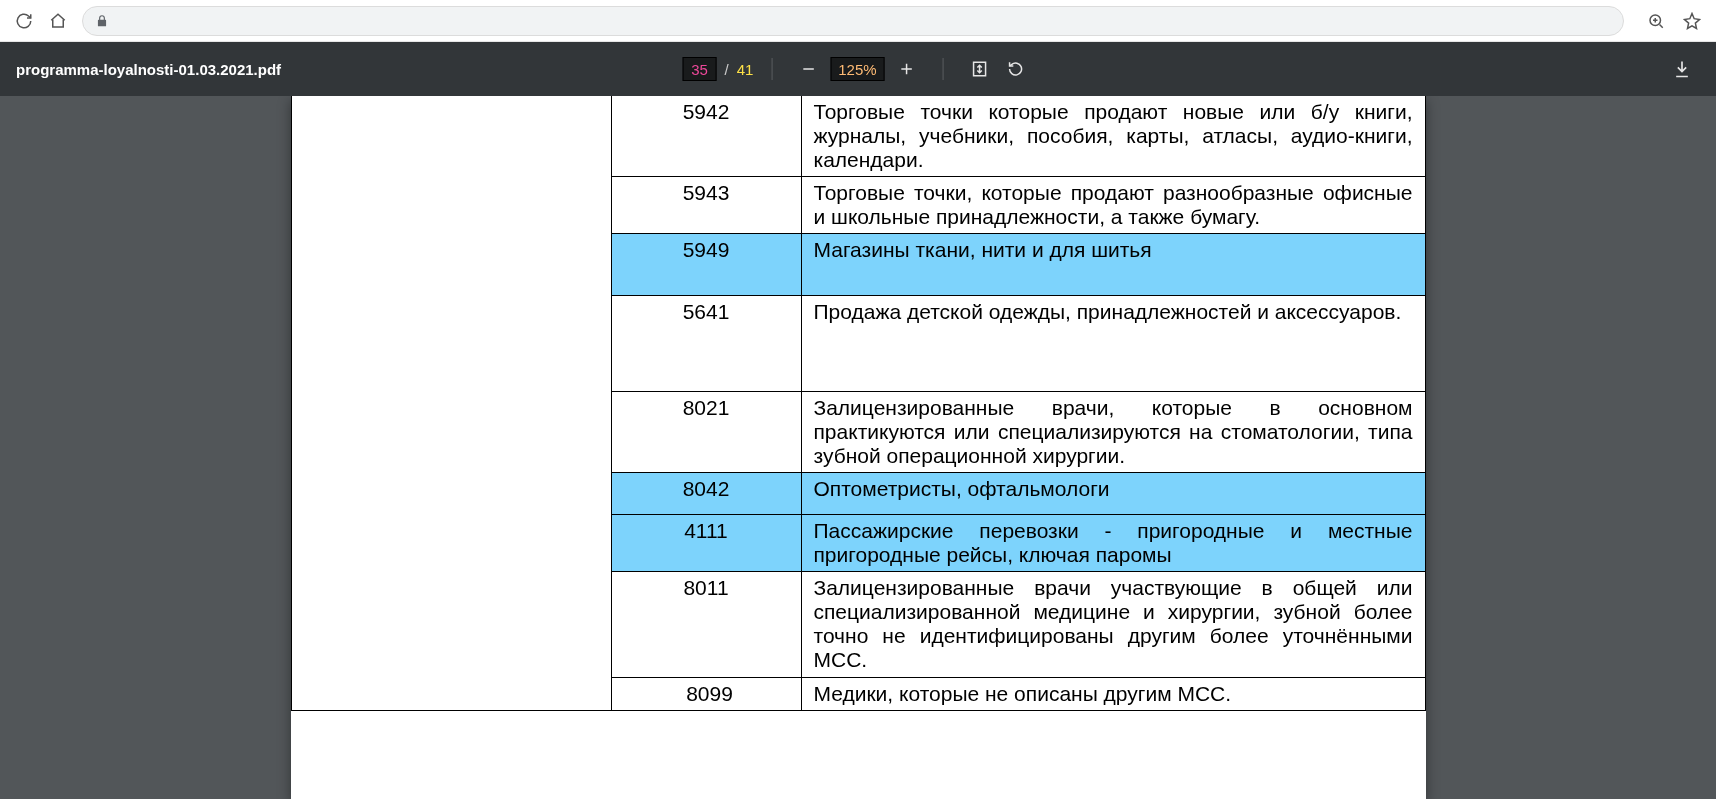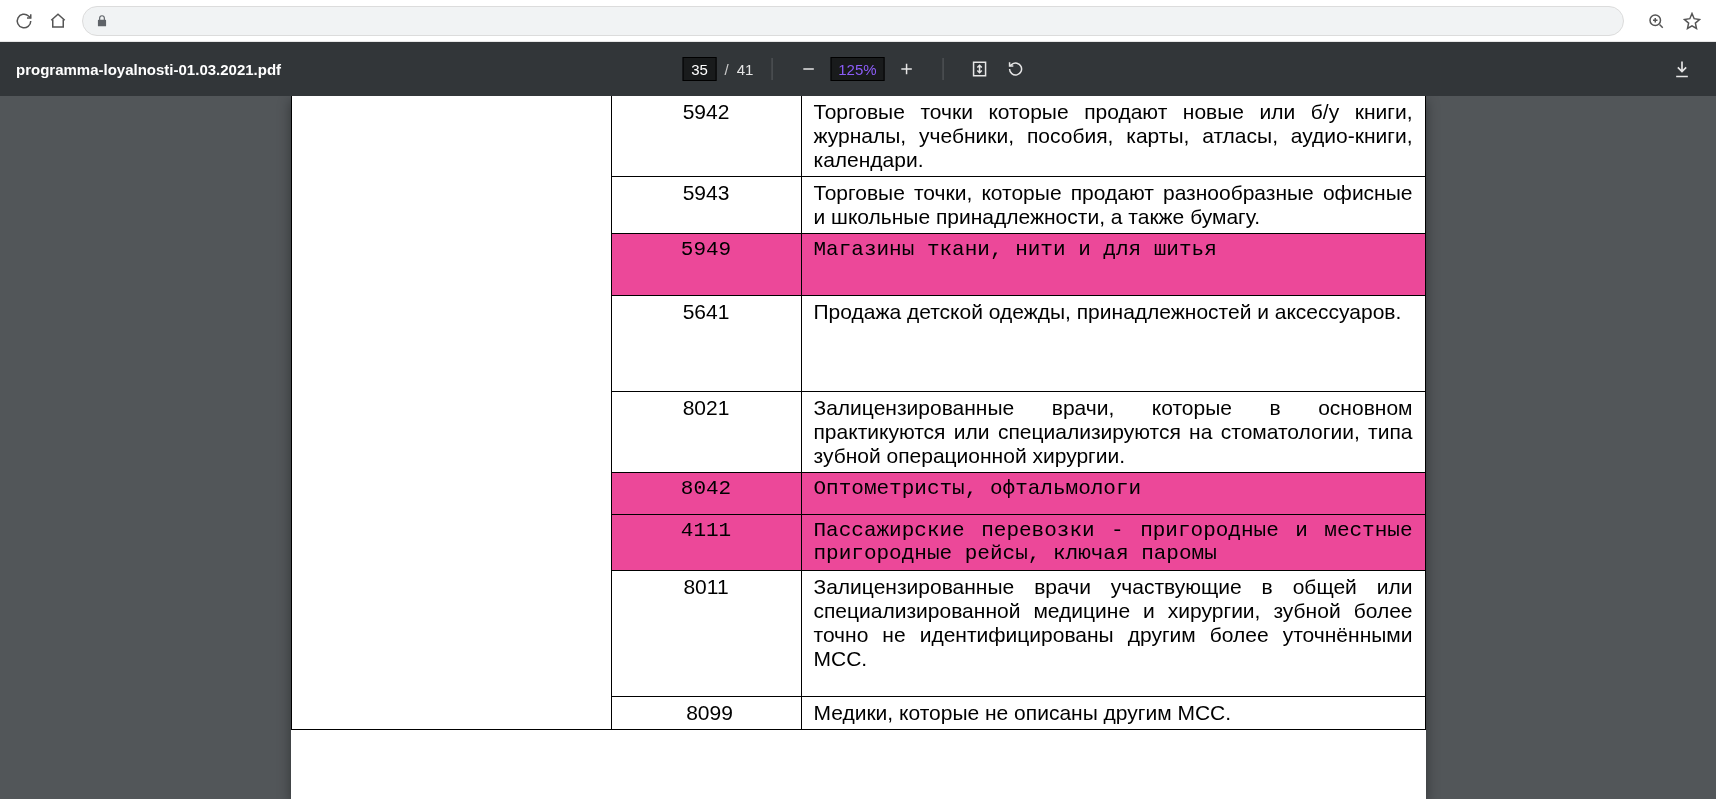--- a/index.html
+++ b/index.html
@@ -63,41 +63,41 @@
     position: absolute;
     left: 50%; top: 0; bottom: 0;
     transform: translateX(-50%);
     display: flex;
     align-items: center;
   }
   .page-input {
     width: 34px; height: 24px;
     text-align: center;
     background: #191b1c;
-    color: #ffffff;
+    color: #ec4899;
     border: 1px solid #000;
     font-size: 15px;
     font-family: inherit;
   }
   .page-sep { margin: 0 8px; color: #ccc; }
-  .page-total { color: #e5e5e5; }
+  .page-total { color: #fde047; }
   .tb-div {
     width: 1px; height: 22px; background: #5a5d60;
     margin: 0 18px;
   }
   .tb-btn {
     width: 32px; height: 32px;
     display: flex; align-items: center; justify-content: center;
     color: #e6e6e6; cursor: pointer;
     margin: 0 2px;
   }
   .zoom-val {
     width: 54px; height: 24px;
     background: #191b1c;
-    color: #8b5cf6;
+    color: #fdba74;
     text-align: center;
     line-height: 24px;
     border: 1px solid #000;
     font-size: 15px;
     margin: 0 4px;
   }
   .pdf-right {
     margin-left: auto;
     display: flex;
     align-items: center;
@@ -131,21 +131,21 @@
   table.mcc td {
     border: 1px solid #000;
     padding: 4px 12px 4px 12px;
     vertical-align: top;
   }
   table.mcc col.c1 { width: 320px; }
   table.mcc col.c2 { width: 190px; }
   table.mcc col.c3 { width: auto; }
   td.code { text-align: center; }
   td.desc { text-align: justify; }
-  tr.hl td { background: #ec4899; font-family: Liberation Mono, monospace; }
+  tr.hl td { background: #7dd3fc; }
   td.first {
     border-top: none;
     border-bottom: none;
   }
   
   tr.cut td { border-top: none; }
 
   .doc-area::-webkit-scrollbar { width: 0; }
 </style>
 </head>
@@ -262,21 +262,21 @@
           </tr>
           <tr class="hl">
             <td class="code" style="height: 42px;">8042</td>
             <td class="desc">Оптометристы, офтальмологи</td>
           </tr>
           <tr class="hl">
             <td class="code" style="height: 56px;">4111</td>
             <td class="desc">Пассажирские перевозки - пригородные и местные пригородные рейсы, ключая паромы</td>
           </tr>
           <tr>
-            <td class="code" style="height: 126px;">8011</td>
+            <td class="code" style="height: 106px;">8011</td>
             <td class="desc">Залицензированные врачи участвующие в общей или специализированной медицине и хирургии, зубной более точно не идентифицированы другим более уточнёнными МСС.</td>
           </tr>
           <tr>
             <td class="code" style="height: 30px; padding-left: 19px;">8099</td>
             <td class="desc">Медики, которые не описаны другим МСС.</td>
           </tr>
         </tbody>
     </table>
   </div>
 </div>

